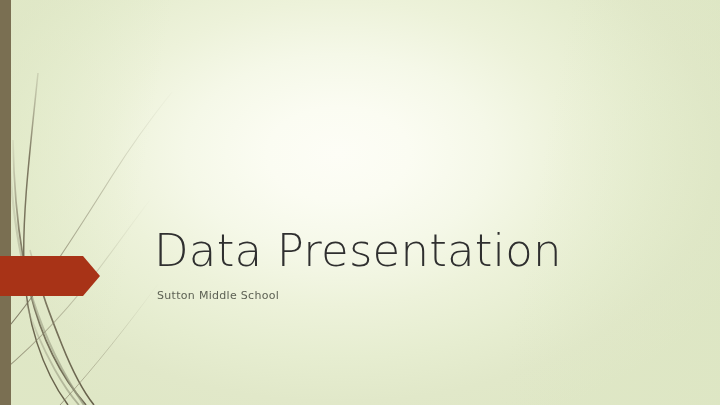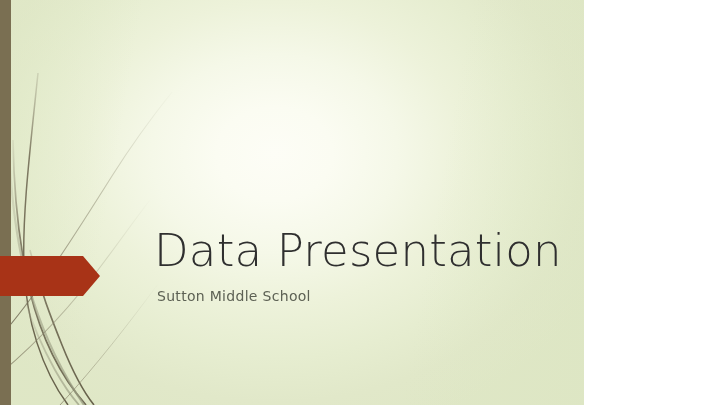--- a/index.html
+++ b/index.html
@@ -7,21 +7,21 @@
     padding: 0;
     background: #ffffff;
   }
   body {
     font-family: "Liberation Sans", sans-serif;
   }
 
   
   .slide {
     position: relative;
-    width: 584px;
+    width: 720px;
     height: 405px;
     overflow: hidden;
     background: #fef9c3;
   }
 
   
   .slide-bg {
     position: absolute;
     inset: 0;
     background:
@@ -88,21 +88,21 @@
     font-size: 45px;
     line-height: 52px;
     letter-spacing: 0.2px;
     color: #2f2f2f;
     white-space: nowrap;
     margin: 0;
   }
   .slide-subtitle {
     font-family: "DejaVu Sans", "Liberation Sans", sans-serif;
     font-weight: 400;
-    font-size: 14px;
+    font-size: 11px;
     line-height: 18px;
     letter-spacing: 0.3px;
     color: #5d6154;
     margin: 10px 0 14px 3px;
     white-space: nowrap;
   }
 </style>
 </head>
 <body>
 

